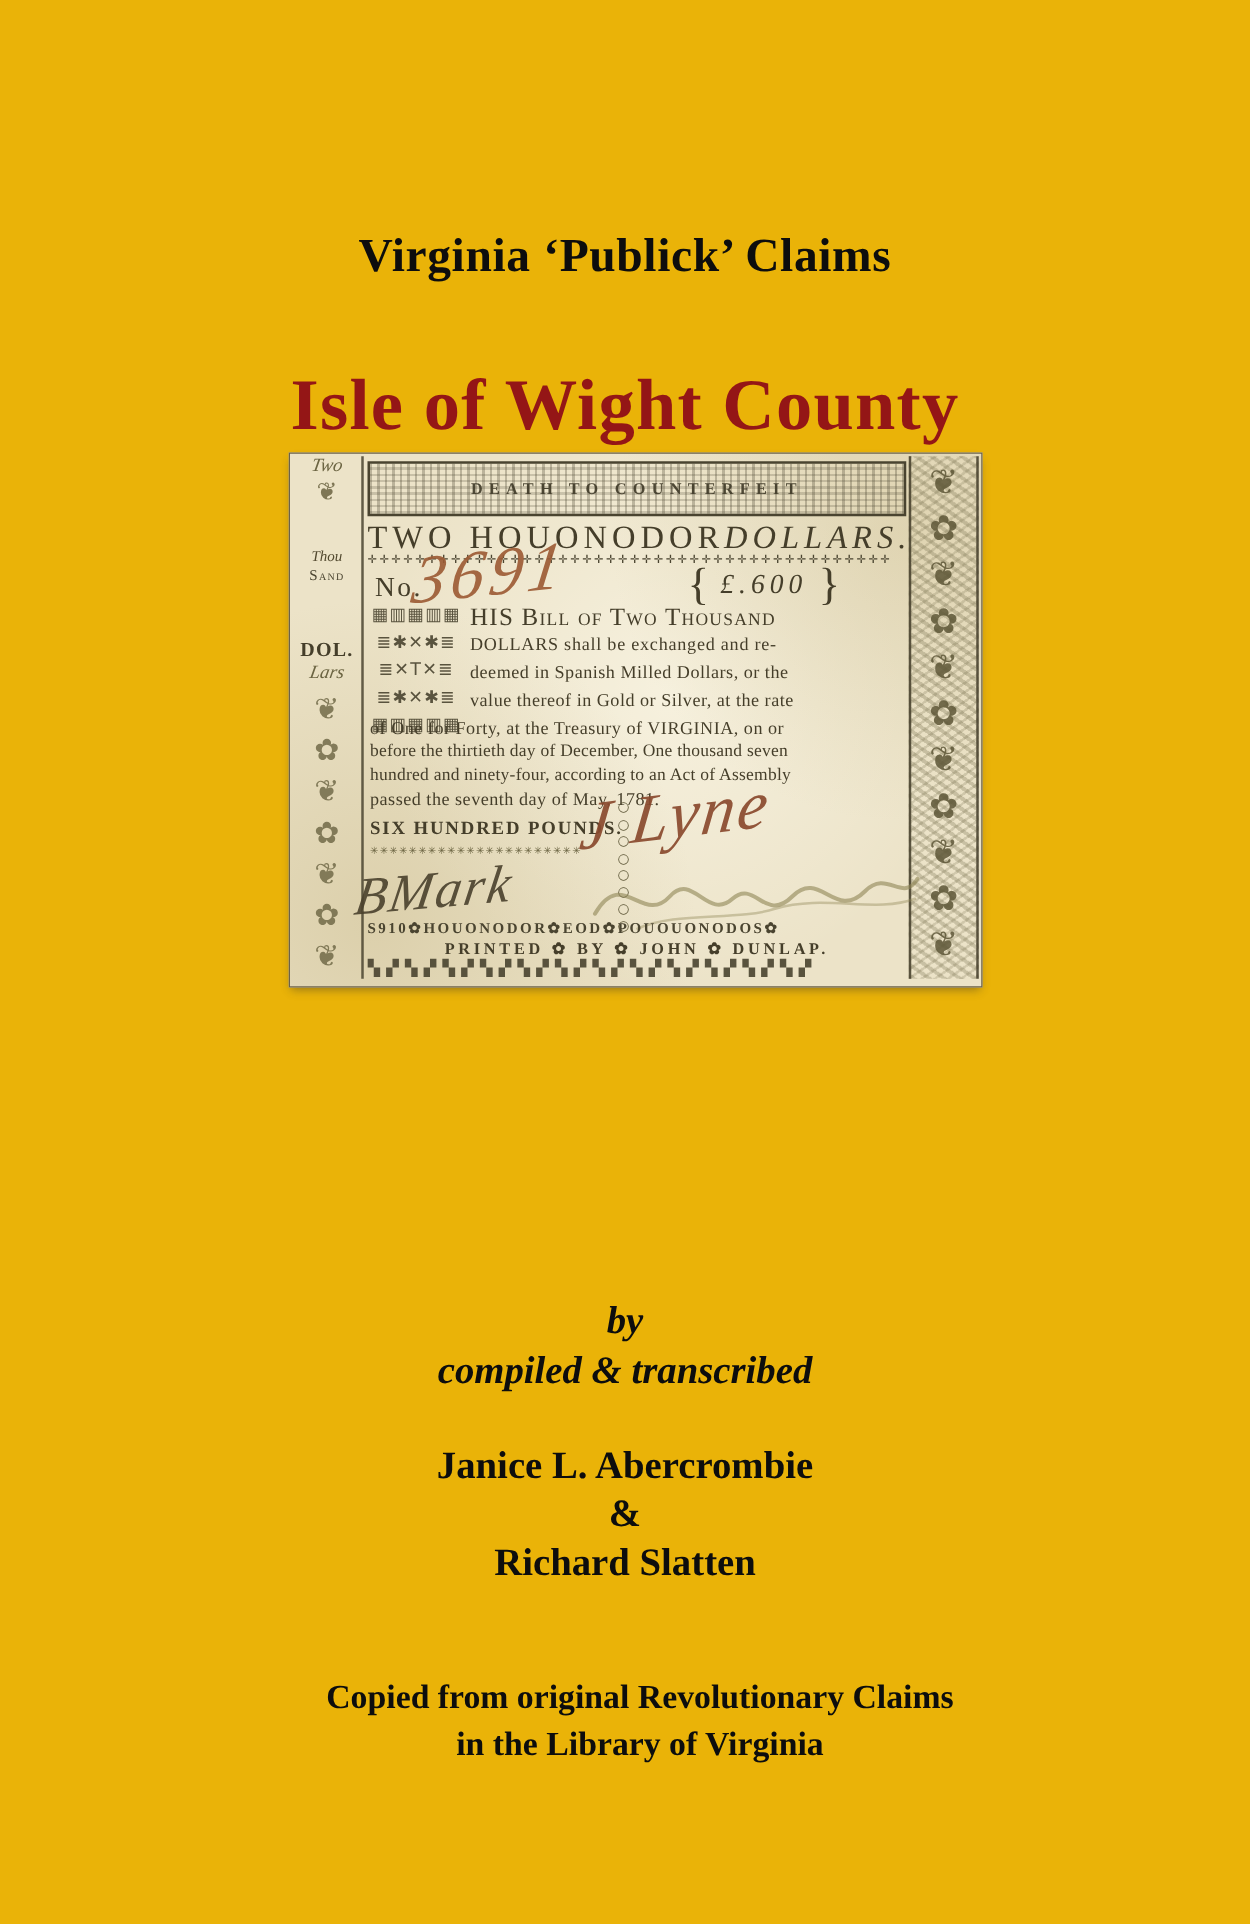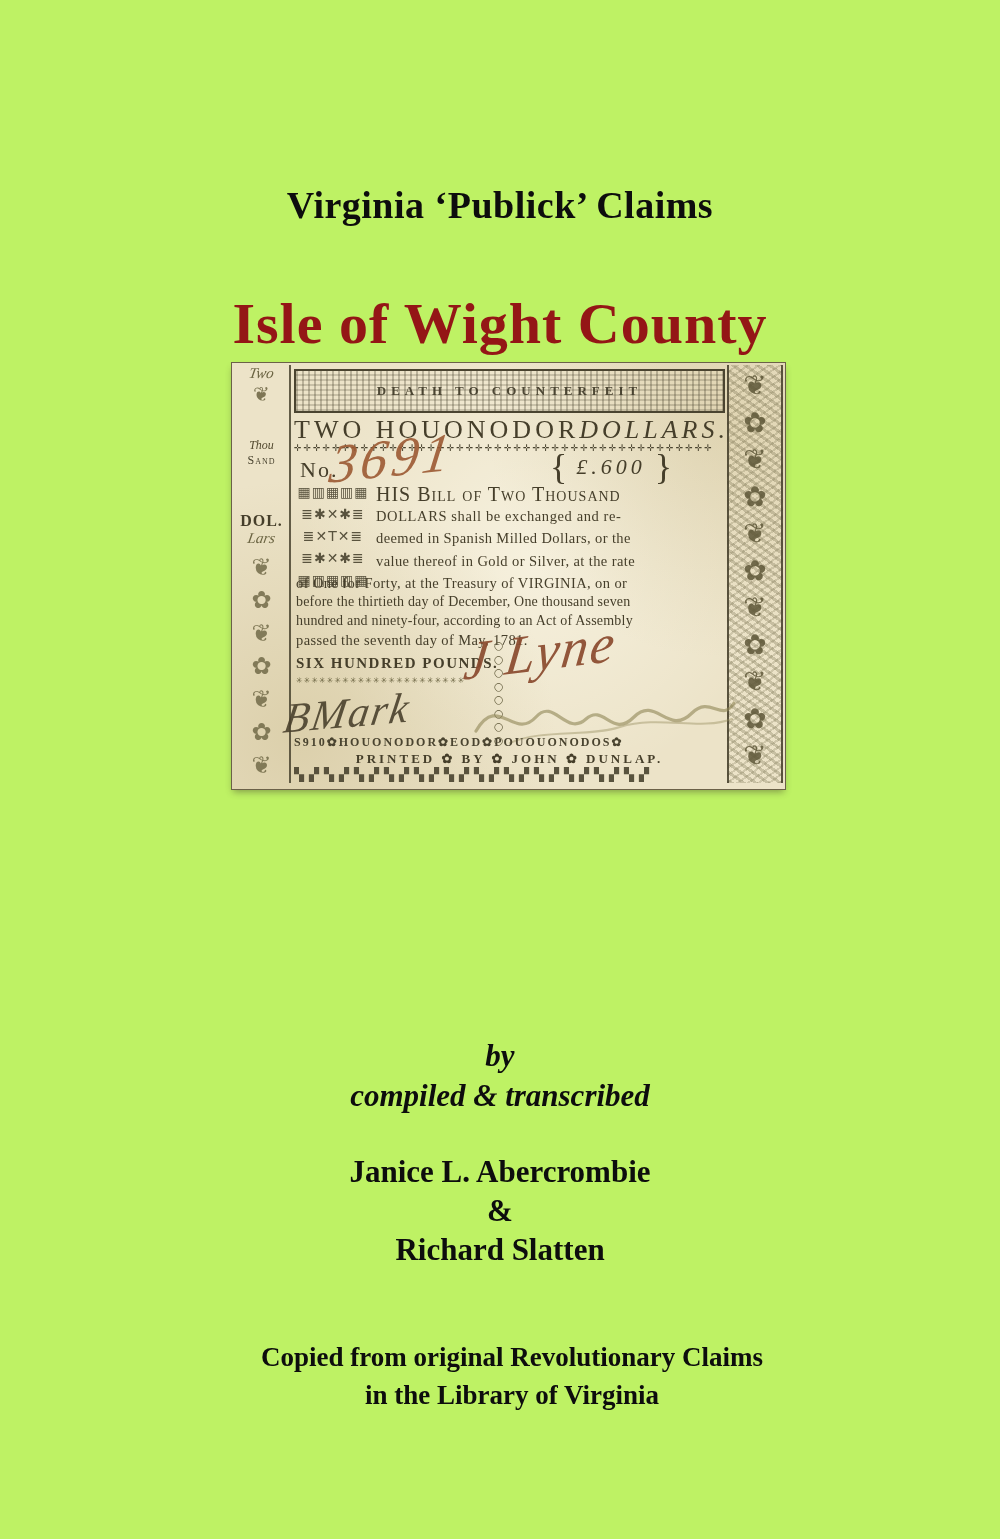--- a/index.html
+++ b/index.html
@@ -1,20 +1,20 @@
 <!DOCTYPE html>
 <html><head>
 <meta charset="utf-8">
 <style>
   html,body{margin:0;padding:0;background:#ffffff;}
   .page{
     position:relative;
     width:1000px;height:1539px;
     margin:0 auto;
-    background:#bef264;
+    background:#eab308;
     font-family:"Liberation Serif","DejaVu Serif",serif;
     overflow:hidden;
   }
   
   .series-title{
     position:absolute;top:183px;left:0;width:100%;
     text-align:center;font-size:38px;font-weight:bold;color:#0d0d0d;
     letter-spacing:.5px;
   }
   .main-title{

